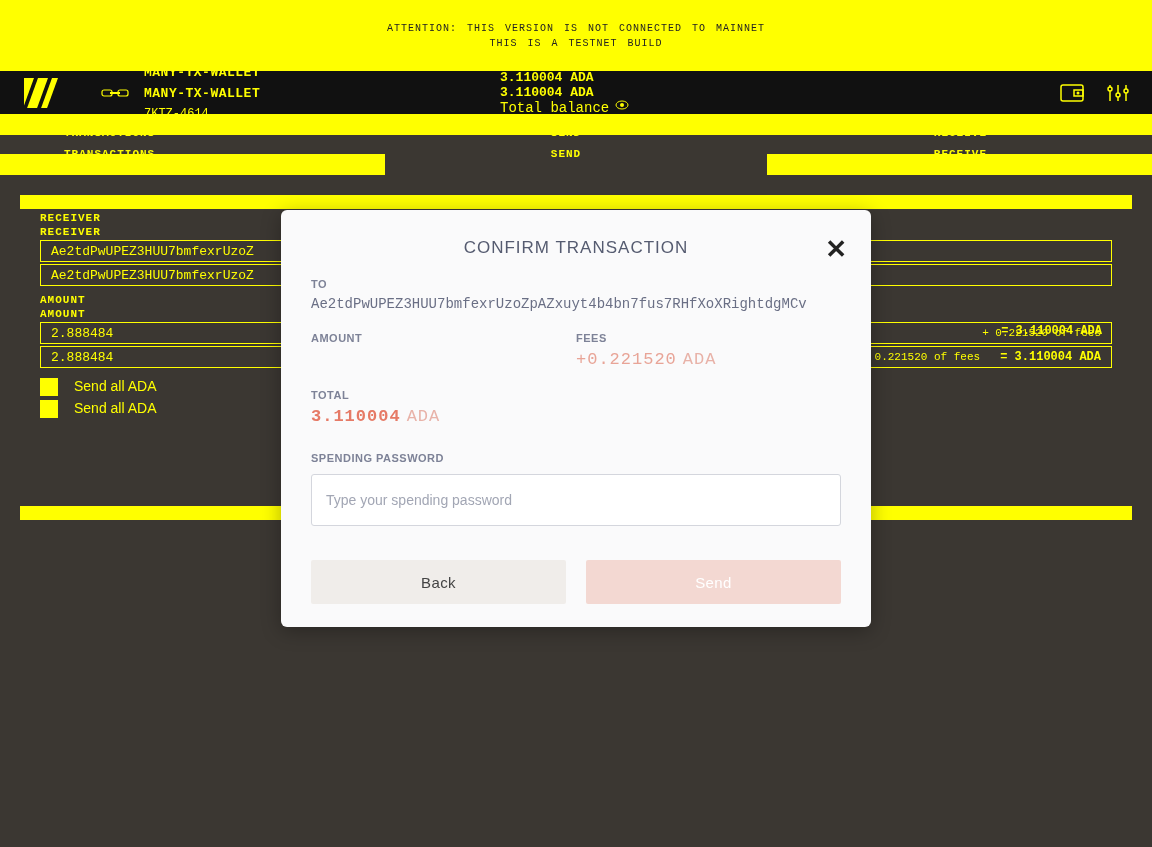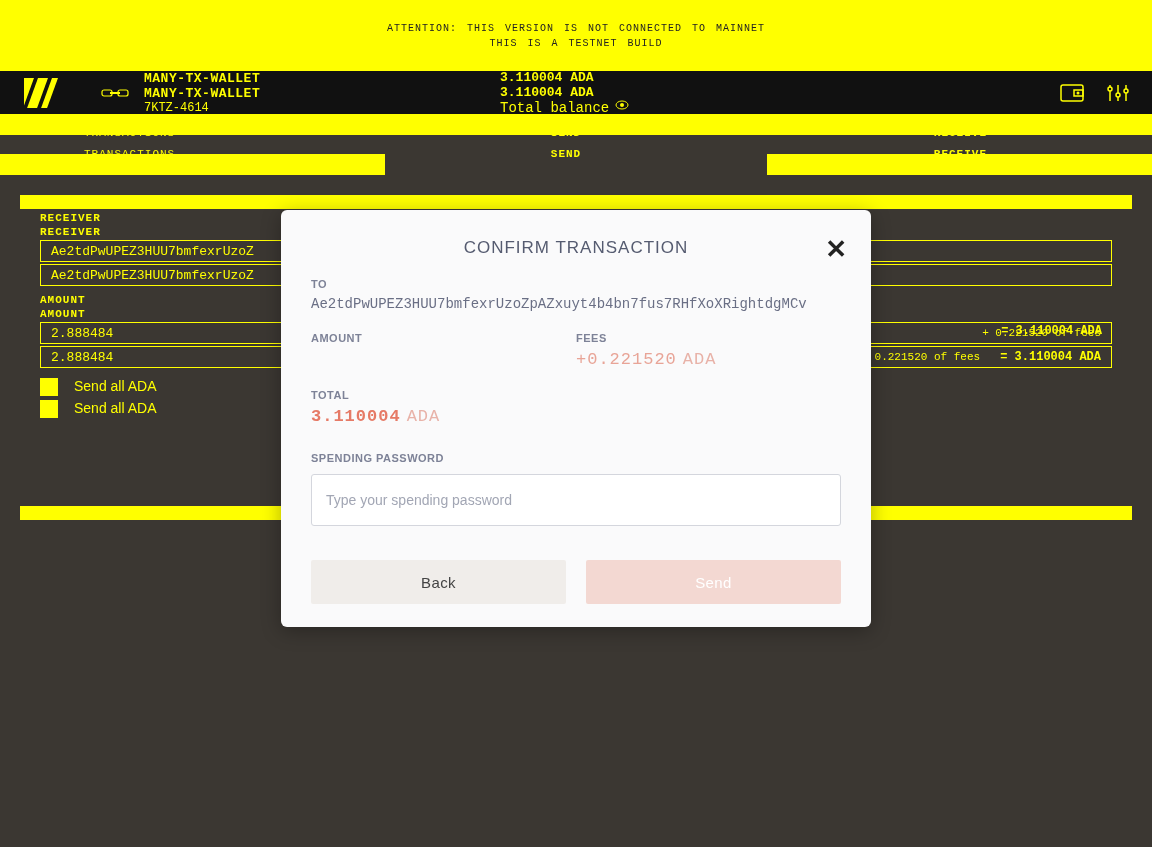--- a/index.html
+++ b/index.html
@@ -80,21 +80,21 @@
     position: absolute;
     left: 0; right: 0;
     display: flex;
     font-size: 11px;
     font-family: "Courier New", monospace;
     letter-spacing: 1px;
     color: #ffff00;
   }
   .tabrow.one { top: 127px; }
   .tabrow.two { top: 148px; }
-  .tabrow .t1 { width: 385px; padding-left: 84px; font-weight: normal; }
+  .tabrow .t1 { width: 385px; padding-left: 64px; font-weight: bold; }
   .tabrow .t2 { flex:1; text-align:center; padding-right: 20px; font-weight: bold; }
   .tabrow .t3 { width: 385px; text-align:right; padding-right: 165px; font-weight: bold; }
 
   
   .accentL, .accentR {
     position: absolute; top:154px; height:21px; background:#ffff00;
   }
   .accentL { left:0; width:385px; }
   .accentR { right:0; width:385px; }
 
@@ -231,21 +231,21 @@
         <rect x="14" y="0" width="10" height="30" transform="skewX(-20)"></rect>
         <rect x="28" y="0" width="6" height="30" transform="skewX(-20)"></rect>
       </g>
     </svg>
   </div>
   <svg width="30" height="12">
     <rect x="2" y="3" width="10" height="6" rx="2" fill="none" stroke="#ffff00" stroke-width="1.2"></rect>
     <rect x="18" y="3" width="10" height="6" rx="2" fill="none" stroke="#ffff00" stroke-width="1.2"></rect>
     <rect x="10" y="5" width="10" height="2" fill="#ffff00"></rect>
   </svg>
-  <div class="walletcol" style="padding-left:14px;">
+  <div class="walletcol" style="padding-left:14px;gap:6px;">
     <div class="name1">MANY-TX-WALLET</div>
     <div class="name2">MANY-TX-WALLET</div>
     <div class="shortid">7KTZ-4614</div>
   </div>
   <div class="balcol">
     <div class="bal1">3.110004 ADA</div>
     <div class="bal2">3.110004 ADA</div>
     <div class="tb">
       <span>Total balance</span>
       <svg width="14" height="10">

